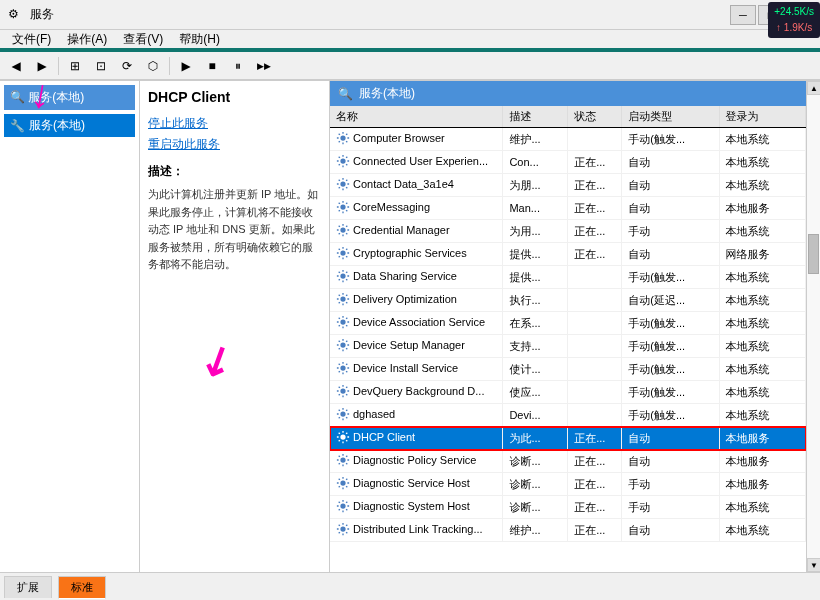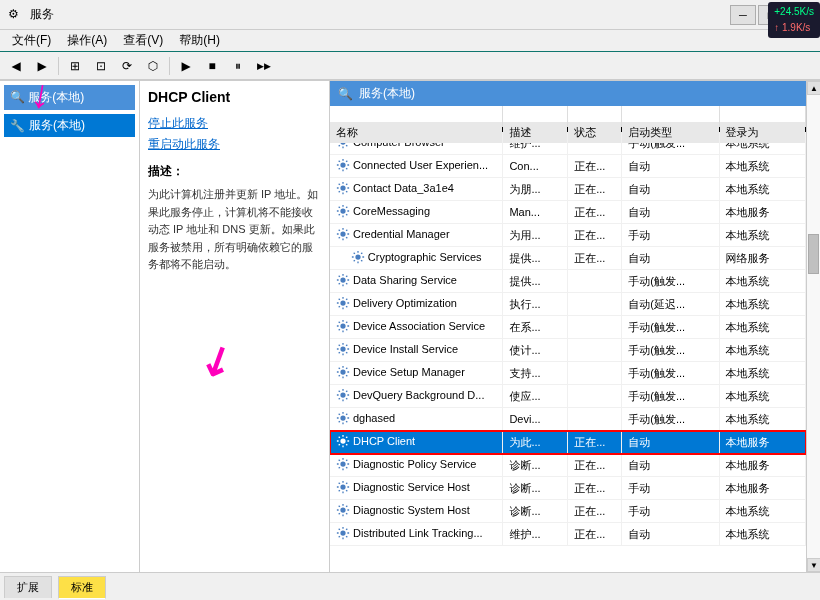--- a/index.html
+++ b/index.html
@@ -52,33 +52,33 @@
     .speed-badge {
       position: absolute;
       top: 2px;
       right: 0px;
       background: #1a1a2e;
       color: #00ff88;
       font-size: 10px;
       padding: 2px 6px;
       border-radius: 3px;
       line-height: 1.6;
-      text-align: left;
+      text-align: center;
     }
     .speed-down { color: #00ff88; }
     .speed-up { color: #ff6b6b; }
 
     
     .menu-bar {
       background: #f0f0f0;
       height: 22px;
       display: flex;
       align-items: center;
       padding: 0 4px;
-      border-bottom: 1px solid #0f766e;
+      border-bottom: 4px solid #0f766e;
     }
     .menu-item {
       padding: 2px 8px;
       cursor: pointer;
       font-size: 12px;
       color: #000;
     }
 
     
     .toolbar {
@@ -204,29 +204,29 @@
       flex: 1;
       overflow-y: auto;
       overflow-x: hidden;
     }
     table {
       width: 100%;
       border-collapse: collapse;
     }
     thead th {
       background: #e8e8e8;
-      border-bottom: 5px solid #000000;
+      border-bottom: 1px solid #000000;
       border-right: 1px solid #ddd;
       padding: 3px 6px;
       text-align: left;
       font-size: 11px;
       font-weight: normal;
       cursor: pointer;
       position: sticky;
-      top: 16px;
+      top: 0;
       z-index: 1;
       white-space: nowrap;
     }
     tbody tr {
       cursor: pointer;
       border-bottom: 1px solid #f0f0f0;
     }
     tbody tr.selected-row {
       background: #0078d4;
       color: white;
@@ -268,21 +268,21 @@
     .tab {
       padding: 3px 12px;
       border: 1px solid #ccc;
       border-bottom: none;
       background: #e1e1e1;
       cursor: pointer;
       font-size: 11px;
       margin-right: 6px;
     }
     .tab.active {
-      background: #fde047;
+      background: #f97316;
       border-bottom: 1px solid #fff;
       margin-bottom: -1px;
     }
 
     
     .services-table::-webkit-scrollbar { width: 14px; }
     .services-table::-webkit-scrollbar-track { background: #f0f0f0; border-left: 1px solid #ccc; }
     .services-table::-webkit-scrollbar-thumb { background: #c0c0c0; border: 1px solid #aaa; }
 
     .pink-arrow-1 {
@@ -493,21 +493,21 @@
           </svg>
           Credential Manager
         </span>
       </td>
                   <td>为用...</td>
                   <td>正在...</td>
                   <td>手动</td>
                   <td>本地系统</td>
                 </tr>
                 <tr>
-                  <td style="max-width:160px;text-align:center;">
+                  <td style="max-width:160px;">
         <span class="service-icon">
           <svg class="gear-icon" viewBox="0 0 16 16" fill="#4a7ec0">
             <circle cx="8" cy="8" r="3"></circle>
             <path d="M8 1v2M8 13v2M1 8h2M13 8h2M3.05 3.05l1.41 1.41M11.54 11.54l1.41 1.41M3.05 12.95l1.41-1.41M11.54 4.46l1.41-1.41" stroke="#4a7ec0" stroke-width="1.5" fill="none"></path>
           </svg>
           Cryptographic Services
         </span>
       </td>
                   <td>提供...</td>
                   <td>正在...</td>
@@ -559,39 +559,39 @@
                   <td>手动(触发...</td>
                   <td>本地系统</td>
                 </tr>
                 <tr>
                   <td style="max-width:160px;">
         <span class="service-icon">
           <svg class="gear-icon" viewBox="0 0 16 16" fill="#4a7ec0">
             <circle cx="8" cy="8" r="3"></circle>
             <path d="M8 1v2M8 13v2M1 8h2M13 8h2M3.05 3.05l1.41 1.41M11.54 11.54l1.41 1.41M3.05 12.95l1.41-1.41M11.54 4.46l1.41-1.41" stroke="#4a7ec0" stroke-width="1.5" fill="none"></path>
           </svg>
-          Device Install Service
-        </span>
-      </td>
-                  <td>使计...</td>
+          Device Setup Manager
+        </span>
+      </td>
+                  <td>支持...</td>
                   <td></td>
                   <td>手动(触发...</td>
                   <td>本地系统</td>
                 </tr>
                 <tr>
                   <td style="max-width:160px;">
         <span class="service-icon">
           <svg class="gear-icon" viewBox="0 0 16 16" fill="#4a7ec0">
             <circle cx="8" cy="8" r="3"></circle>
             <path d="M8 1v2M8 13v2M1 8h2M13 8h2M3.05 3.05l1.41 1.41M11.54 11.54l1.41 1.41M3.05 12.95l1.41-1.41M11.54 4.46l1.41-1.41" stroke="#4a7ec0" stroke-width="1.5" fill="none"></path>
           </svg>
-          Device Setup Manager
-        </span>
-      </td>
-                  <td>支持...</td>
+          Device Install Service
+        </span>
+      </td>
+                  <td>使计...</td>
                   <td></td>
                   <td>手动(触发...</td>
                   <td>本地系统</td>
                 </tr>
                 <tr>
                   <td style="max-width:160px;">
         <span class="service-icon">
           <svg class="gear-icon" viewBox="0 0 16 16" fill="#4a7ec0">
             <circle cx="8" cy="8" r="3"></circle>
             <path d="M8 1v2M8 13v2M1 8h2M13 8h2M3.05 3.05l1.41 1.41M11.54 11.54l1.41 1.41M3.05 12.95l1.41-1.41M11.54 4.46l1.41-1.41" stroke="#4a7ec0" stroke-width="1.5" fill="none"></path>

